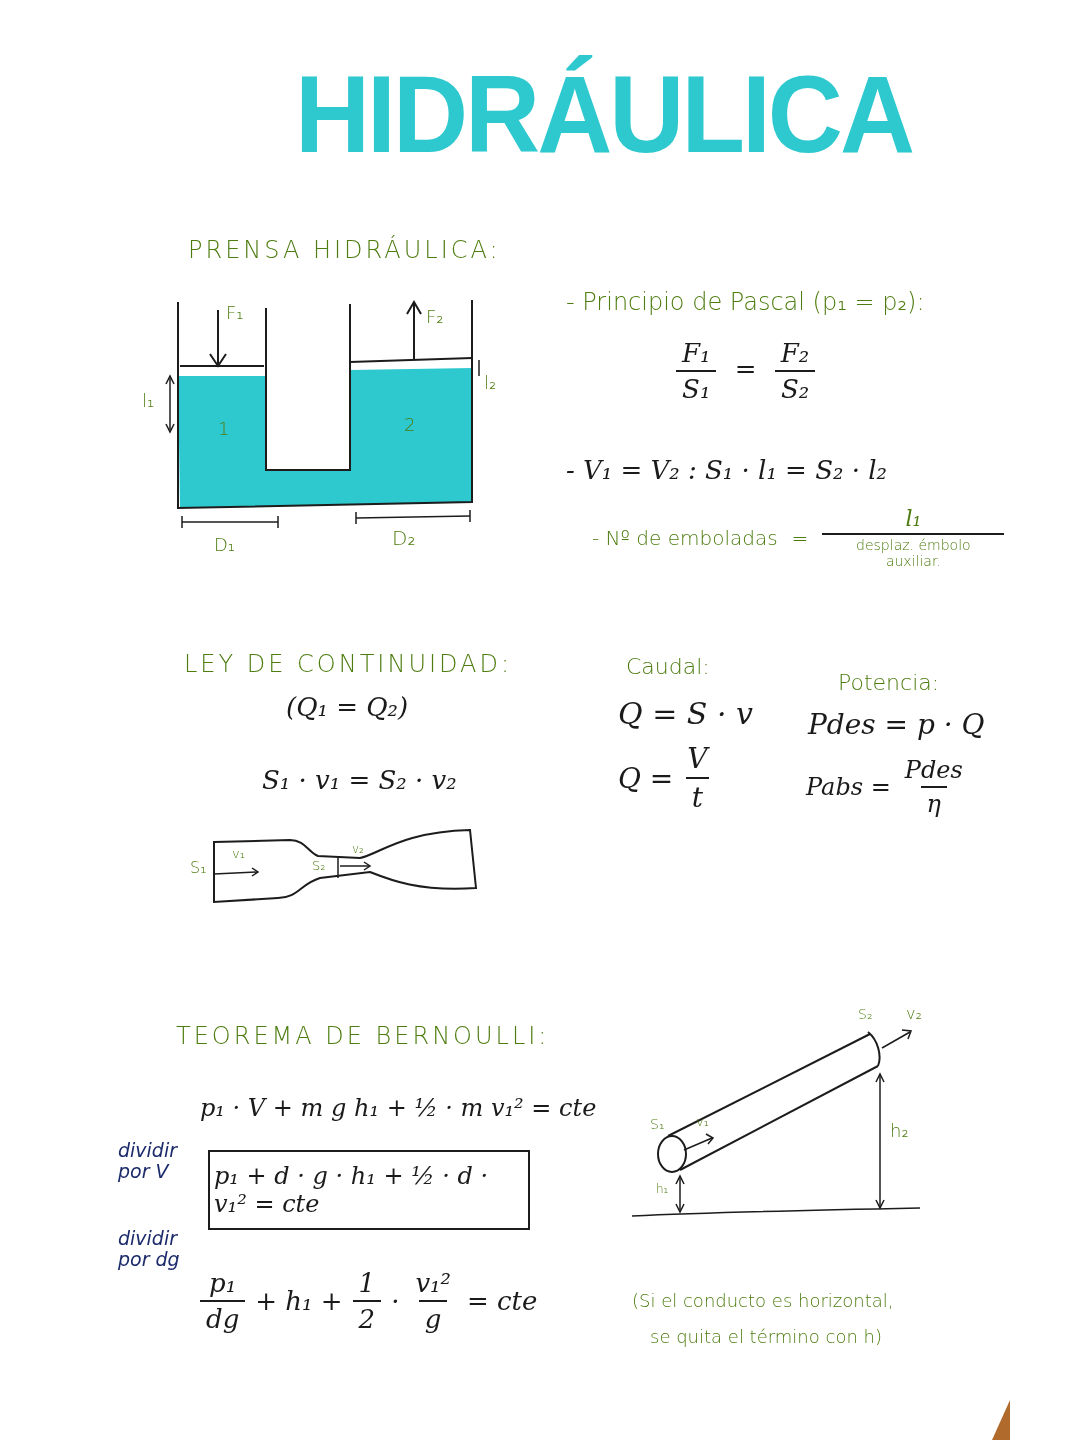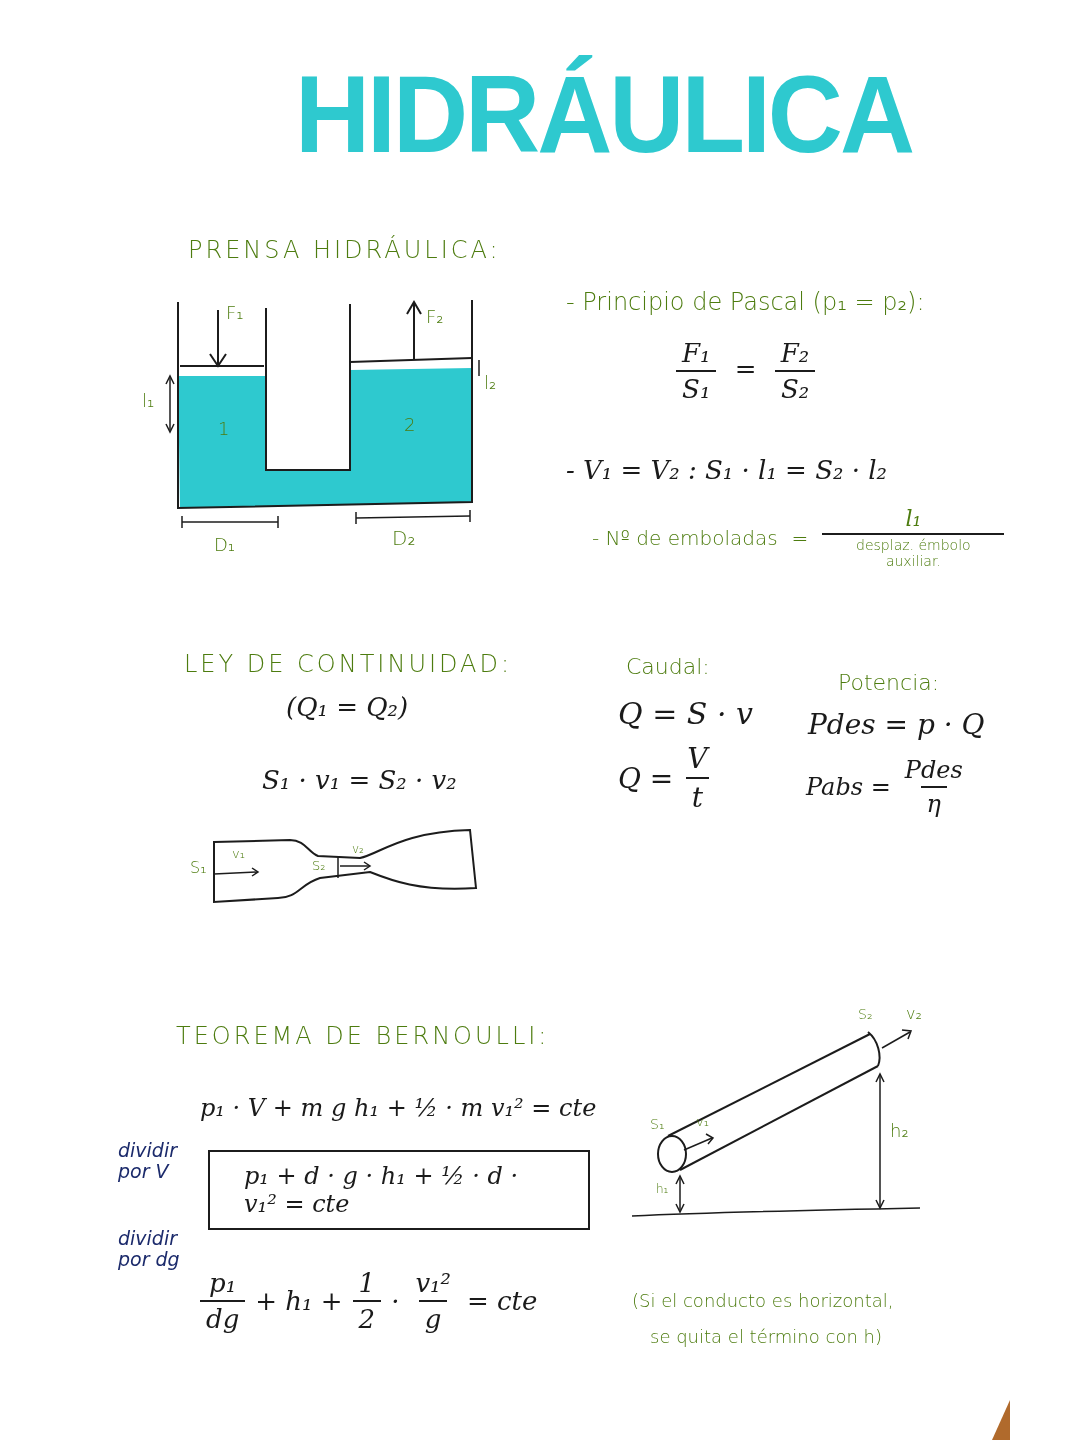--- a/index.html
+++ b/index.html
@@ -19,21 +19,21 @@
     transform: scaleY(1.05);
     line-height: 1;
   }
   .heading { font-size: 24px; letter-spacing: 3px; font-weight: 300; text-transform: uppercase; }
   .eq { font-size: 26px; font-family: "DejaVu Serif", serif; font-style: italic; }
   .eq-sm { font-size: 22px; font-family: "DejaVu Serif", serif; font-style: italic; }
   .frac { display: inline-flex; flex-direction: column; align-items: center; vertical-align: middle; }
   .frac .num { padding: 0 6px 2px; }
   .frac .den { border-top: 2px solid #1c1c1c; padding: 2px 6px 0; }
   .note { font-size: 19px; color: #1b2a6b; font-style: italic; line-height: 1.1; }
-  .boxed { border: 2px solid #1c1c1c; padding: 10px 34px; }
+  .boxed { border: 2px solid #1c1c1c; padding: 10px 4px; }
   .corner {
     right: 70px; bottom: 0; width: 0; height: 0;
     border-left: 18px solid transparent; border-bottom: 40px solid #b06a2c;
   }
 </style>
 </head>
 <body>
 
 <div class="page">
 

